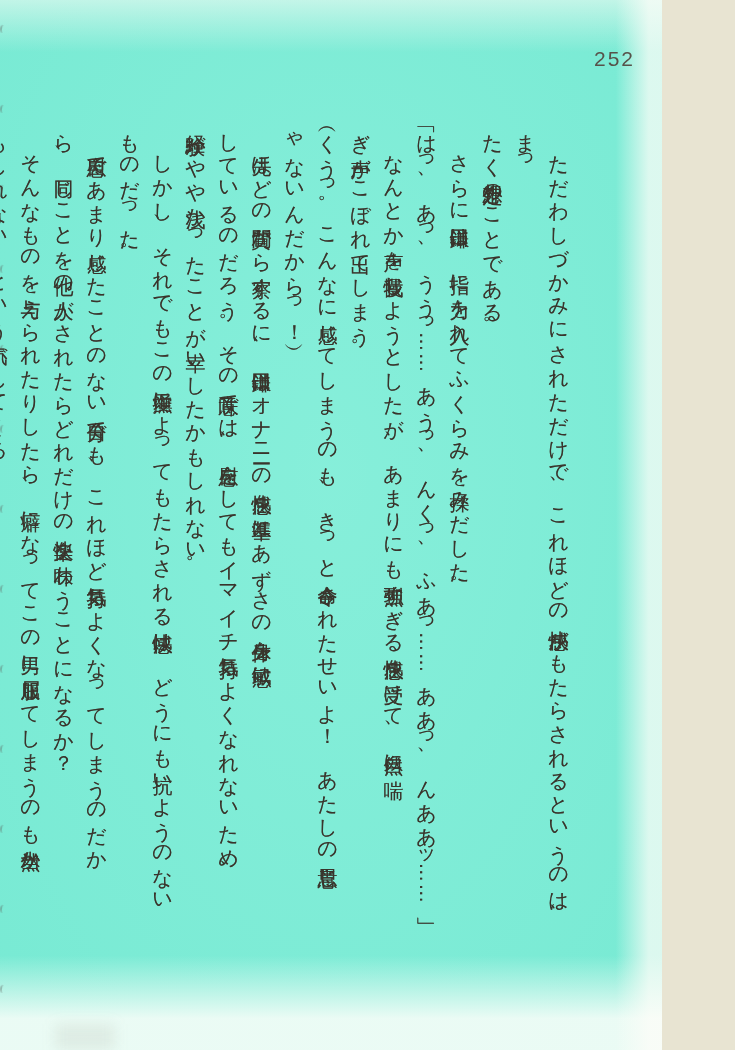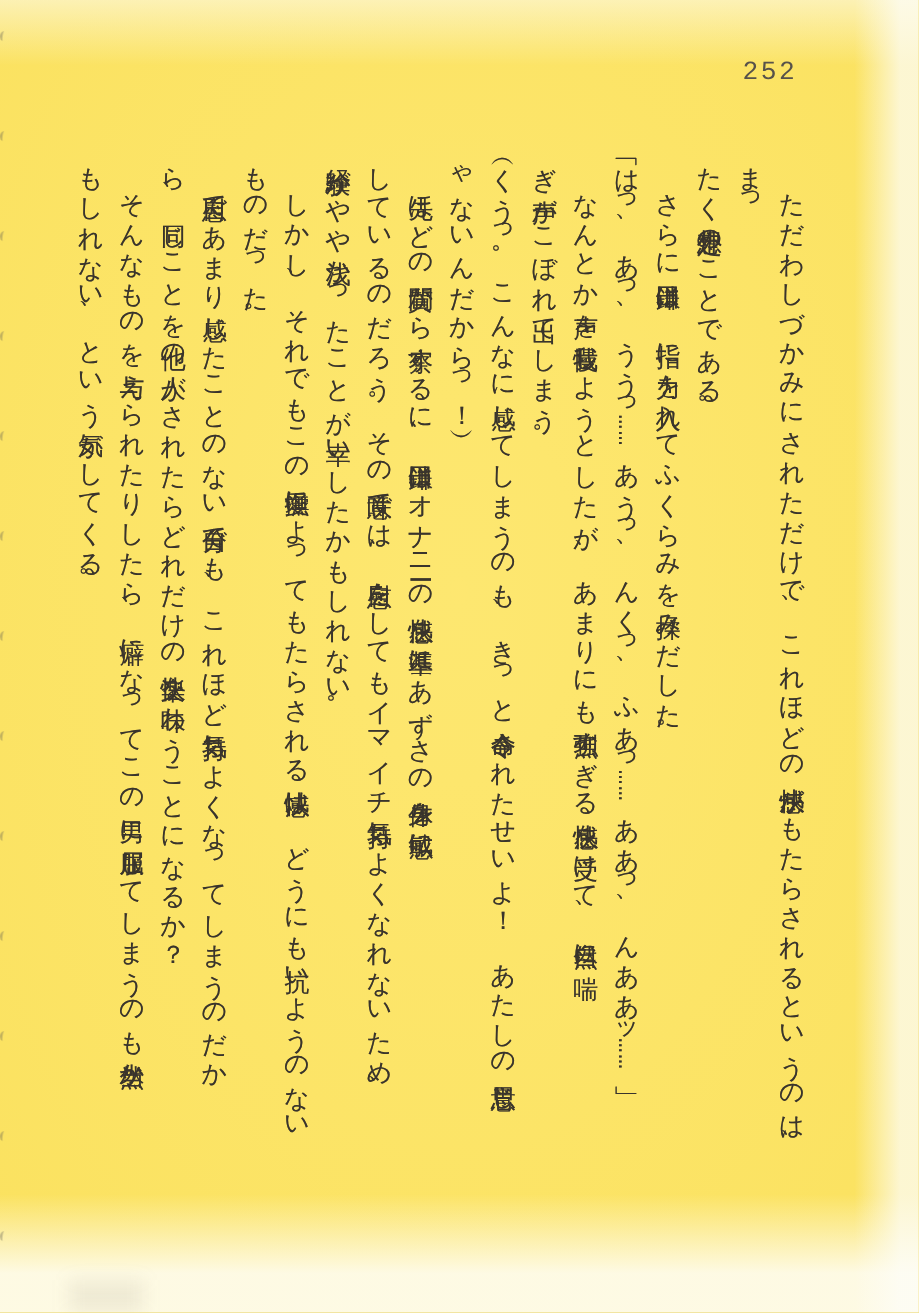--- a/index.html
+++ b/index.html
@@ -4,25 +4,25 @@
 <style>
   html, body {
     margin: 0;
     padding: 0;
     width: 735px;
     height: 1050px;
     background: #e8e4d2;
   }
   .page {
     position: relative;
-    width: 735px;
+    width: 662px;
     height: 1050px;
-    background: #fde047;
+    background: #5eead4;
     overflow: hidden;
-    font-family: Liberation Mono, monospace;
+    font-family: Liberation Sans, sans-serif;
   }
   
   .scan-light {
     position: absolute;
     inset: 0;
     pointer-events: none;
     background:
       linear-gradient(to right,  rgba(253,253,248,0) 93%, rgba(253,253,248,0.75) 98%),
       linear-gradient(to bottom, rgba(253,253,248,0) 91%, rgba(254,254,250,0.85) 97%),
       linear-gradient(to top,    rgba(253,253,248,0) 95%, rgba(253,253,247,0.55) 100%),

